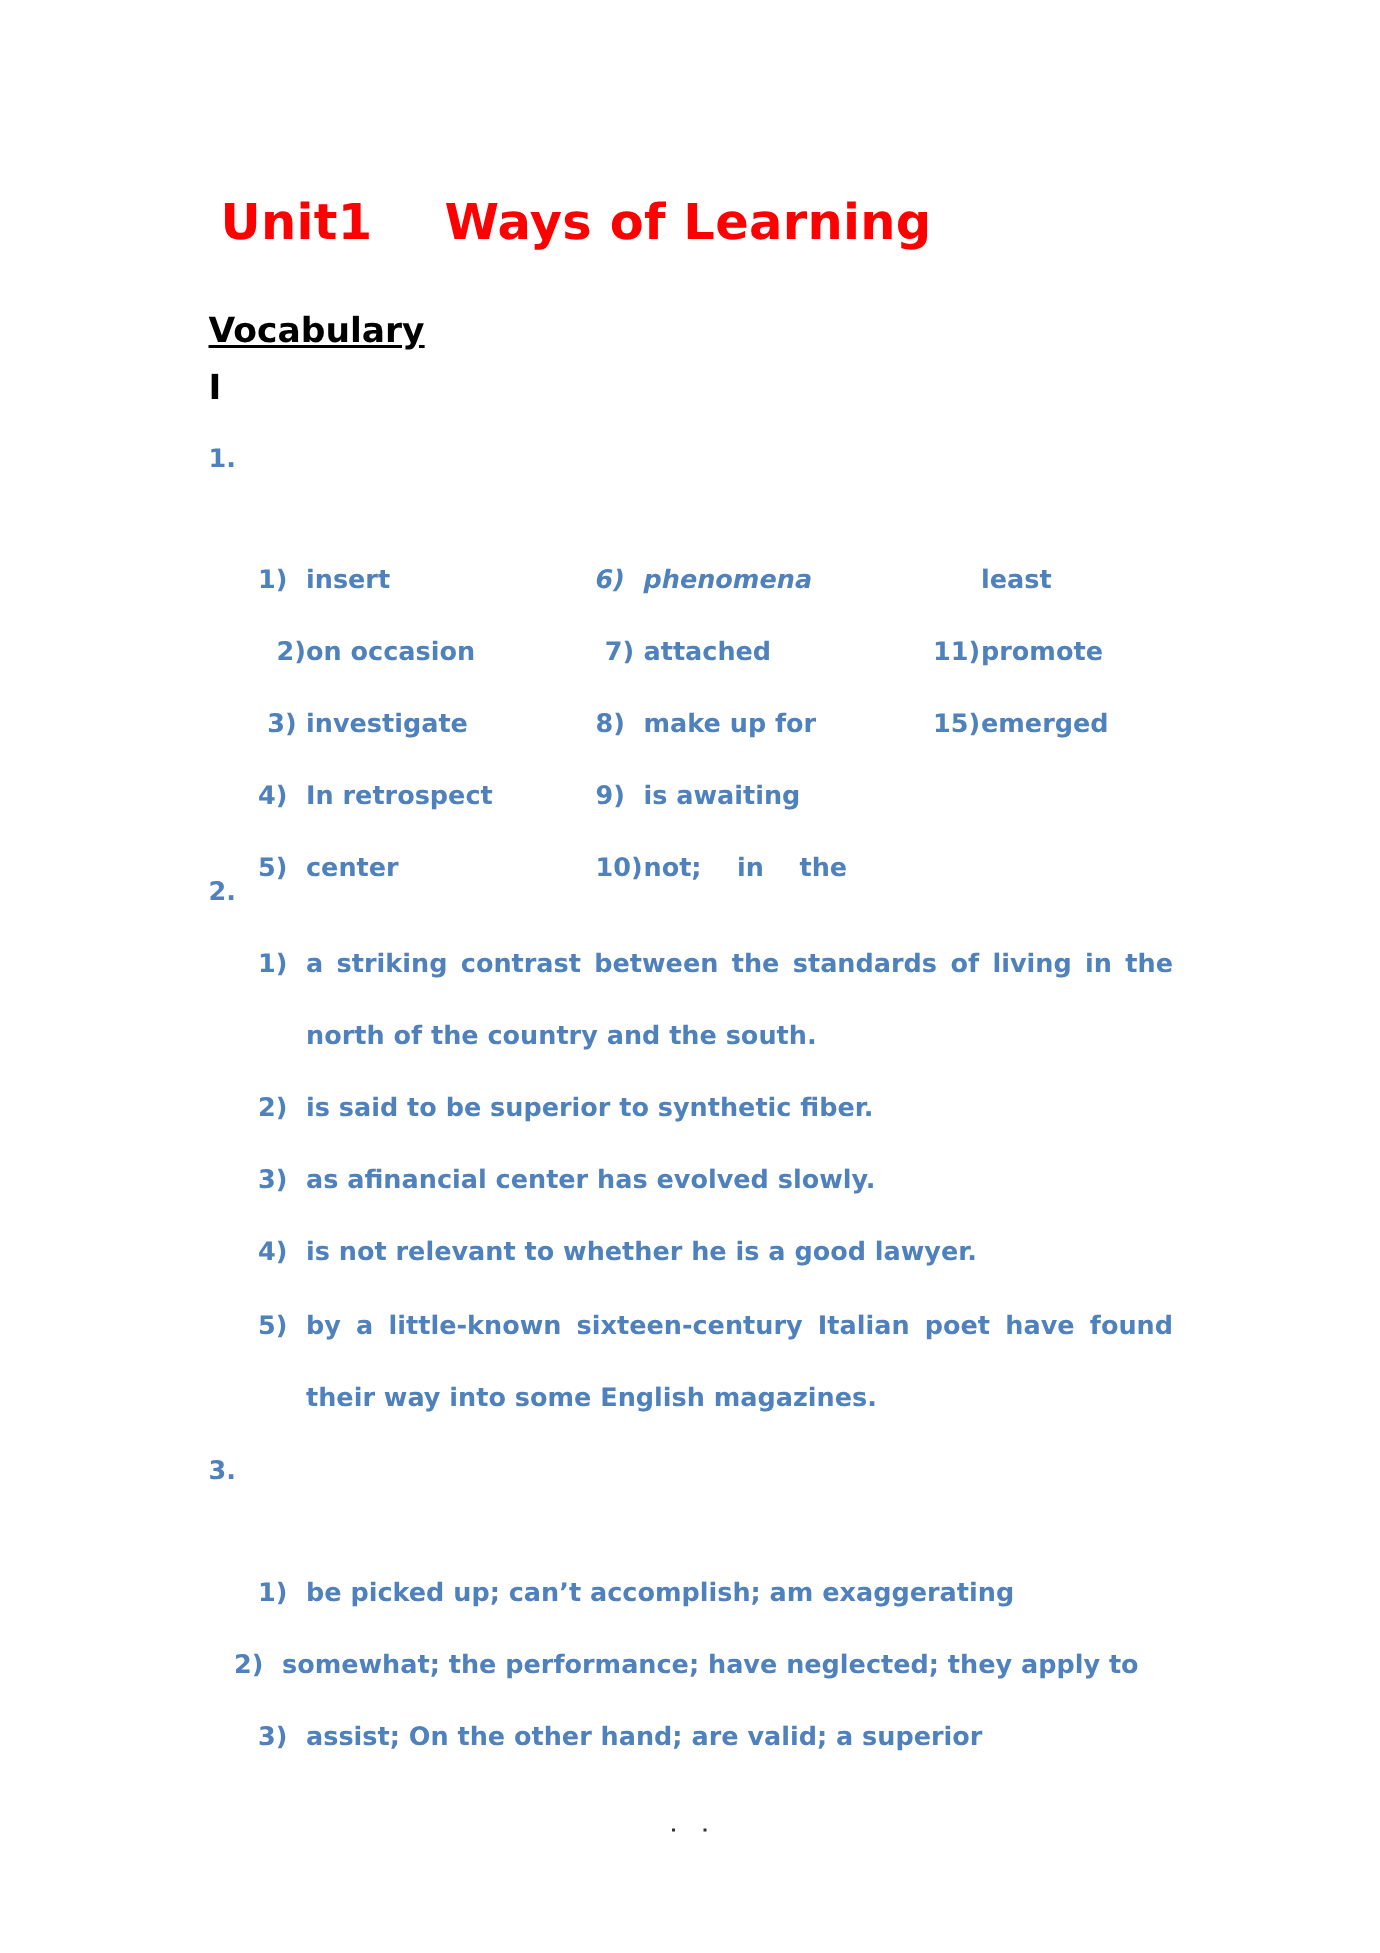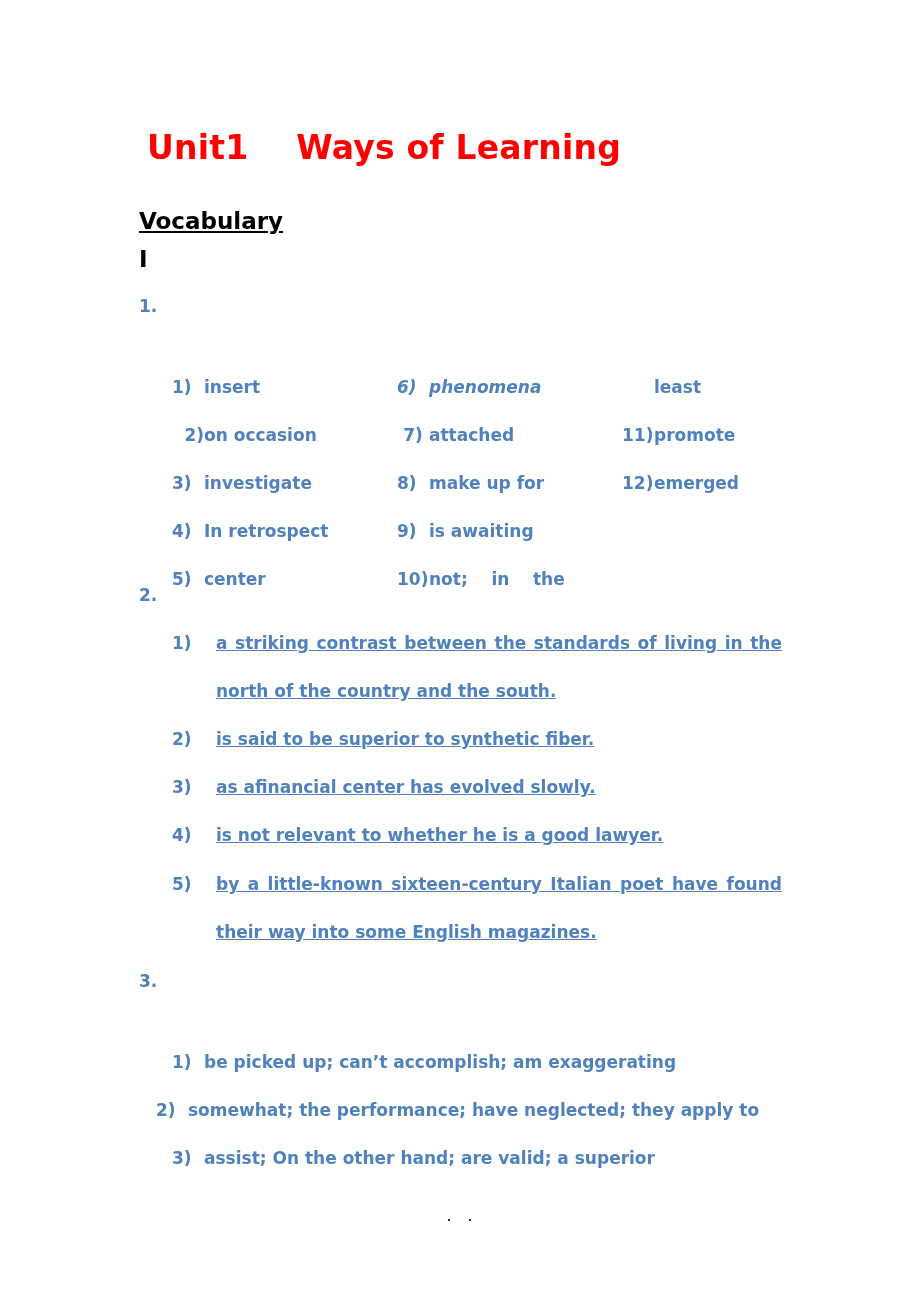--- a/index.html
+++ b/index.html
@@ -8,51 +8,51 @@
     .title { position: absolute; top: 128px; left: 0; width: 768px; text-align: center;
              color: #ff0000; font-size: 33px; letter-spacing: 0.2px; }
     .title .gap { display: inline-block; width: 48px; }
     .heading { position: absolute; left: 139px; color: #000000; font-size: 23px; }
     .sec { position: absolute; left: 139px; color: #4f81bd; font-size: 17px; }
     .item { position: absolute; color: #4f81bd; font-size: 17px; white-space: nowrap; margin-top: 33px; }
     .num { display: inline-block; width: 32px; }
     .num2 { display: inline-block; width: 32px; }
     .wide { position: absolute; color: #4f81bd; font-size: 17px; left: 172px; width: 610px; }
     .wide .num { position: absolute; left: 0; }
-    .wide .txt { display: block; margin-left: 44px; text-align: justify; text-align-last: left; line-height: 48px; text-decoration: underline; }
+    .wide .txt { display: block; margin-left: 32px; text-align: justify; text-align-last: left; line-height: 48px; }
     .wide.justify .txt { text-align-last: auto; }
     .footer-dot { position: absolute; top: 1219px; width: 2px; height: 2px; background: #333; }
   </style>
 </head>
 <body>
 
 <div class="title">
   <span>Unit1</span><span class="gap"></span><span>Ways of Learning</span>
 </div>
 
 <div class="heading" style="top:208px;text-decoration:underline;">Vocabulary</div>
 <div class="heading" style="top:246px;">I</div>
 
 <div class="sec" style="top:296px;">1.</div>
 
 <div class="item" style="left:172px; top:344px;"><span class="num">1)</span><span>insert</span></div>
 <div class="item" style="left:172px; top:392px;text-align:right;"><span class="num">2)</span><span>on occasion</span></div>
-<div class="item" style="left:172px; top:440px;"><span class="num">3)</span><span>investigate</span></div>
+<div class="item" style="left:172px; top:440px;text-align:center;"><span class="num">3)</span><span>investigate</span></div>
 <div class="item" style="left:172px; top:488px;"><span class="num">4)</span><span>In retrospect</span></div>
 <div class="item" style="left:172px; top:536px;"><span class="num">5)</span><span>center</span></div>
 
 <div class="item" style="left:397px; top:344px;font-style:italic;"><span class="num">6)</span><span>phenomena</span></div>
 <div class="item" style="left:397px; top:392px;text-align:center;"><span class="num">7)</span><span>attached</span></div>
 <div class="item" style="left:397px; top:440px;"><span class="num">8)</span><span>make up for</span></div>
 <div class="item" style="left:397px; top:488px;"><span class="num">9)</span><span>is awaiting</span></div>
 <div class="item" style="left:397px; top:536px; white-space:pre;"><span class="num">10)</span><span>not;    in    the</span></div>
 
 <div class="item" style="left:654px; top:344px;"><span>least</span></div>
 <div class="item" style="left:622px; top:392px;"><span class="num2">11)</span><span>promote</span></div>
-<div class="item" style="left:622px; top:440px;"><span class="num2">12)</span><span>emerged</span></div>
+<div class="item" style="left:622px; top:440px;"><span class="num2">15)</span><span>emerged</span></div>
 
 <div class="sec" style="top:585px;">2.</div>
 
 <div class="wide justify" style="top:619px;">
     <span class="num" style="top:14px;">1)</span>
     <span class="txt">a striking contrast between the standards of living in the north of the country and the south.</span>
   </div>
 <div class="wide" style="top:715px;">
     <span class="num" style="top:14px;">2)</span>
     <span class="txt">is said to be superior to synthetic fiber.</span>

